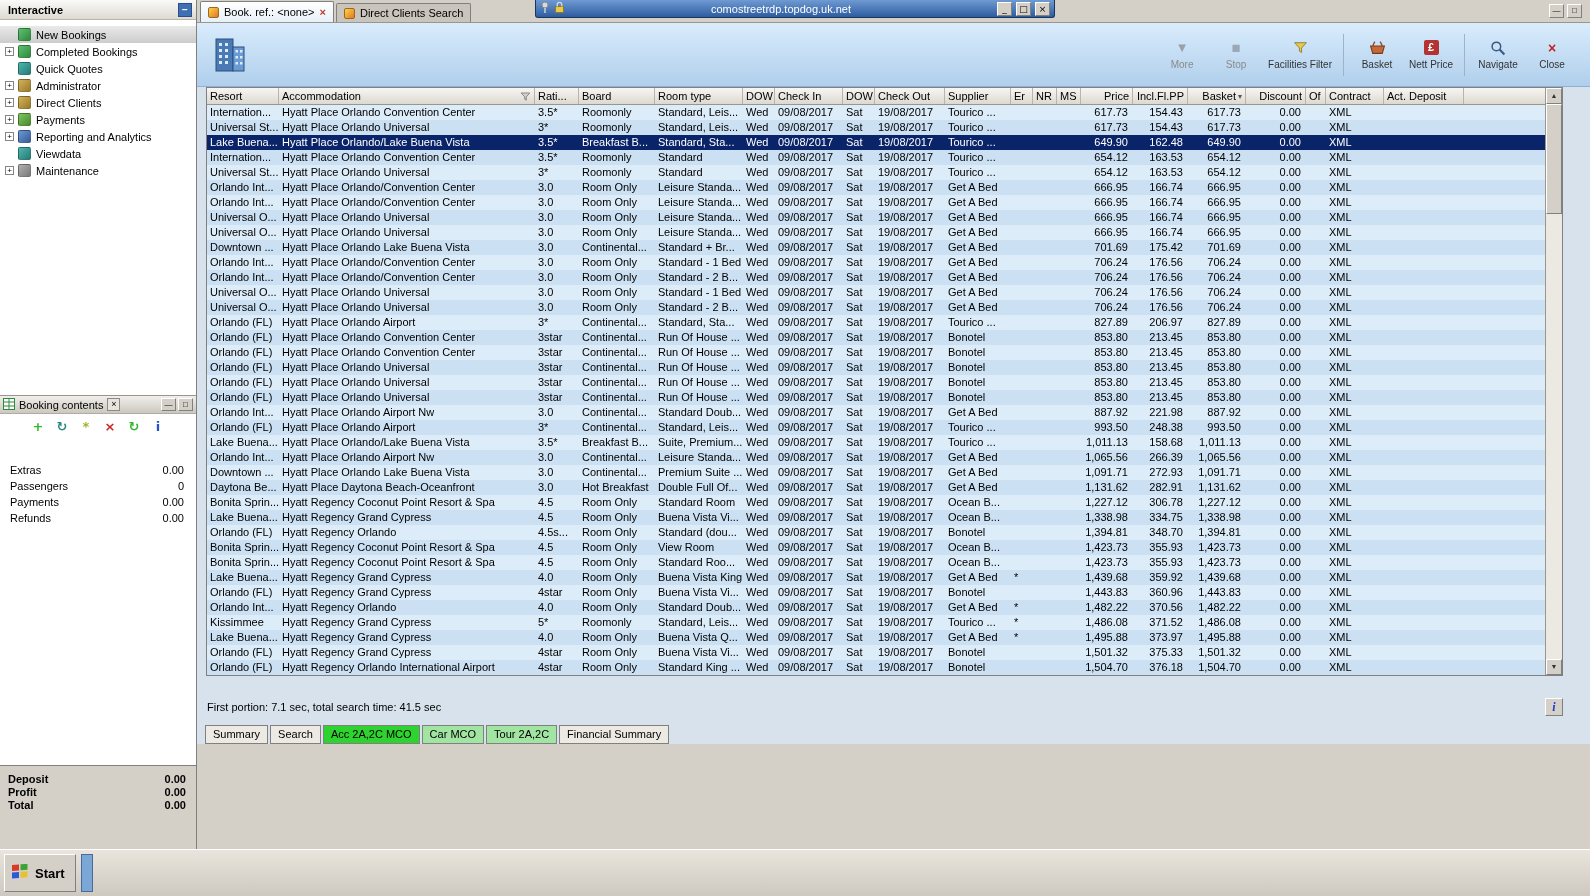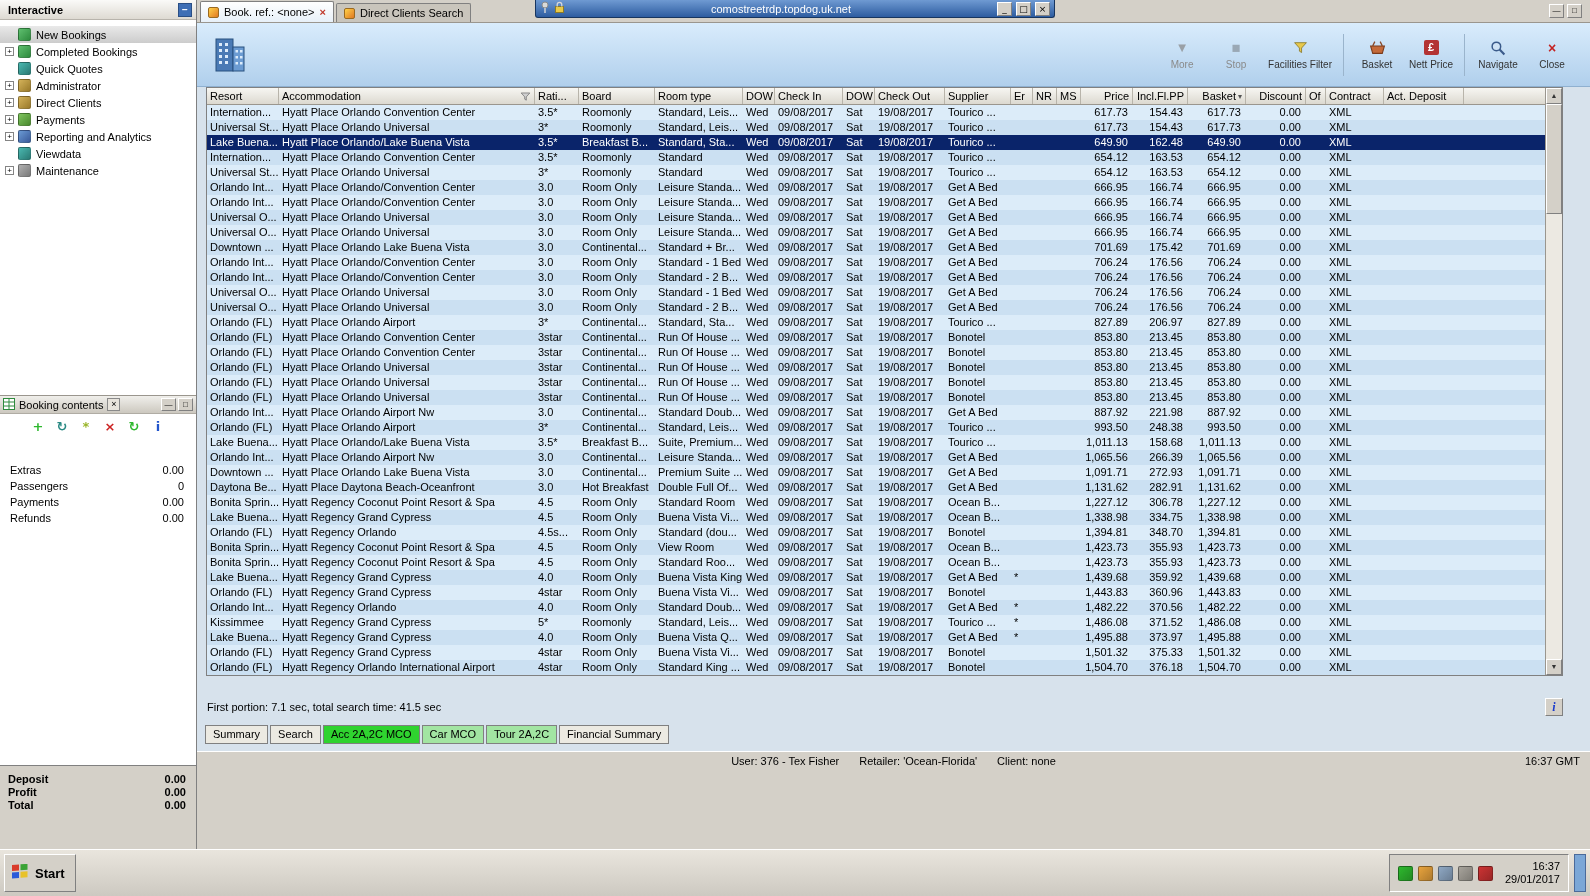--- a/index.html
+++ b/index.html
@@ -1315,52 +1315,31 @@
 
         <div class="bottom-tabs">
             <div class="btab plain">Summary</div>
             <div class="btab plain">Search</div>
             <div class="btab green-bright">Acc 2A,2C MCO</div>
             <div class="btab green-light">Car MCO</div>
             <div class="btab green-light">Tour 2A,2C</div>
             <div class="btab plain">Financial Summary</div>
           </div>
 
-        <div class="statusbar">
-          <span class="sb-center">
-            <span>User: 376 - Tex Fisher</span>
-            <span>Retailer: 'Ocean-Florida'</span>
-            <span>Client: none</span>
-          </span>
-          <span class="sb-time">16:37 GMT</span>
-        </div>
         <div class="bottom-filler"></div>
       </div>
     </div>
   </div>
 
   <div class="taskbar">
     <div class="start-btn">
       <span><svg width="18" height="16" viewBox="0 0 18 16">
             <rect x="1" y="1" width="7" height="6" fill="#d93b2a" transform="skewY(-4)"></rect>
             <rect x="9.5" y="1" width="7" height="6" fill="#3aa335" transform="skewY(-4)"></rect>
             <rect x="1" y="8.5" width="7" height="6" fill="#2a5ad9" transform="skewY(-4)"></rect>
             <rect x="9.5" y="8.5" width="7" height="6" fill="#e8c22a" transform="skewY(-4)"></rect>
           </svg></span>
       <span>Start</span>
     </div>
-    <div class="tray">
-      <span class="tray-icons">
-          <span class="tray-icon" style="background:linear-gradient(135deg,#2eb82e,rgba(0,0,0,.25)),#2eb82e"></span>
-          <span class="tray-icon" style="background:linear-gradient(135deg,#e8a33d,rgba(0,0,0,.25)),#e8a33d"></span>
-          <span class="tray-icon" style="background:linear-gradient(135deg,#8fa8c4,rgba(0,0,0,.25)),#8fa8c4"></span>
-          <span class="tray-icon" style="background:linear-gradient(135deg,#a8a49c,rgba(0,0,0,.25)),#a8a49c"></span>
-          <span class="tray-icon" style="background:linear-gradient(135deg,#cc3333,rgba(0,0,0,.25)),#cc3333"></span>
-        </span>
-      <span class="clock">
-        <div>16:37</div>
-        <div>29/01/2017</div>
-      </span>
-    </div>
     <div class="show-desktop"></div>
   </div>
 
 </div>
 
 </body></html>

